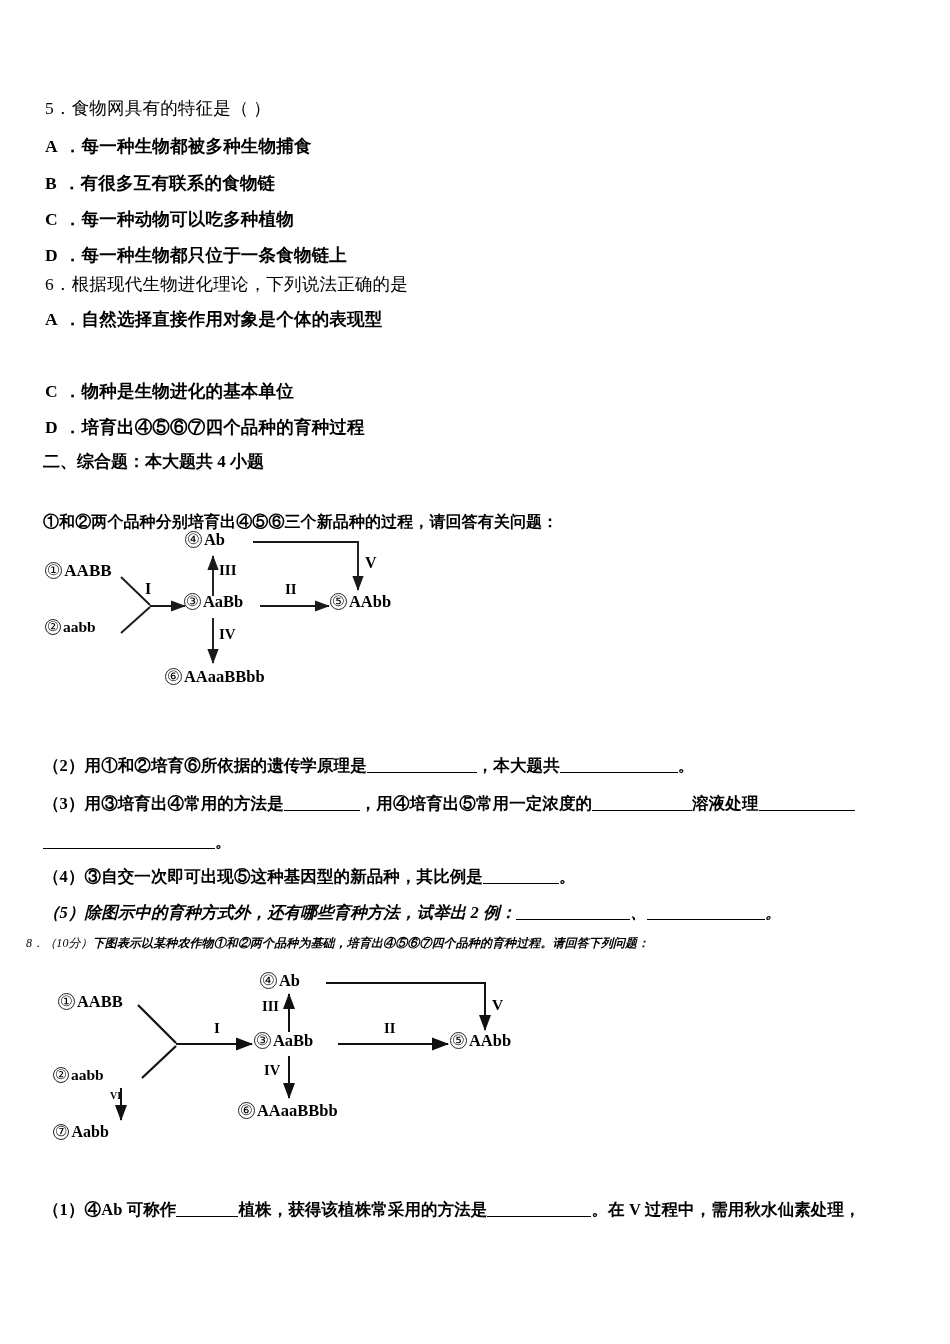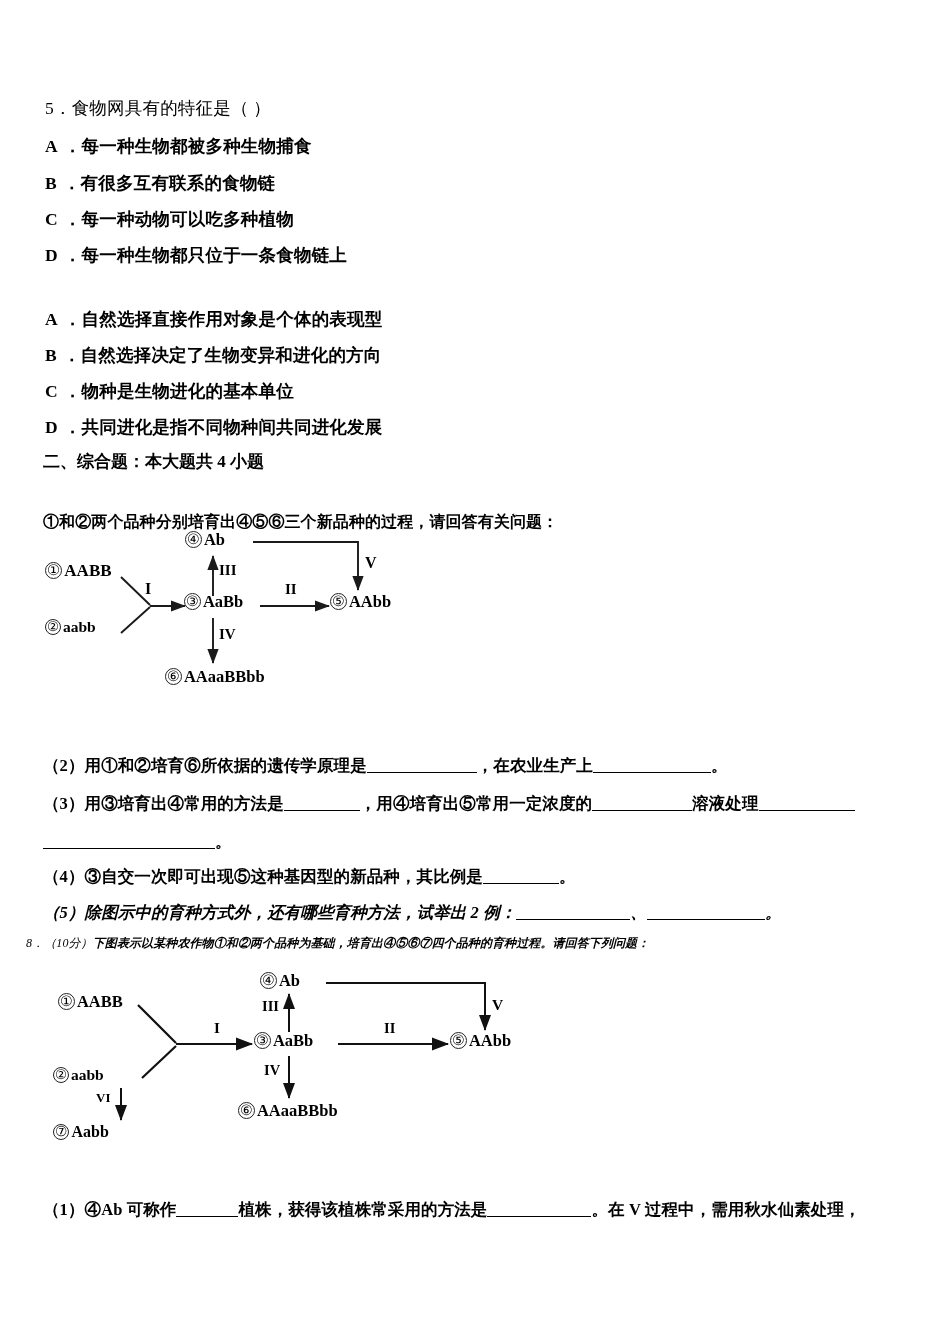--- a/index.html
+++ b/index.html
@@ -105,32 +105,32 @@
   <div class="q-line opt" style="left:45px; top:173px;text-align:right;">
     <span class="lab">B</span><span>．</span><span>有很多互有联系的食物链</span>
   </div>
   <div class="q-line opt" style="left:45px; top:209px;">
     <span class="lab">C</span><span>．</span><span>每一种动物可以吃多种植物</span>
   </div>
   <div class="q-line opt" style="left:45px; top:245px;">
     <span class="lab">D</span><span>．</span><span>每一种生物都只位于一条食物链上</span>
   </div>
 
+  <div class="q-line" style="left:45px; top:274px;">
+    <span class="num">6</span><span>．</span><span>根据现代生物进化理论，下列说法正确的是</span>
+  </div>
 
   <div class="q-line opt" style="left:45px; top:309px;">
     <span class="lab">A</span><span>．</span><span>自然选择直接作用对象是个体的表现型</span>
   </div>
-  <div class="q-line opt" style="left:45px; top:345px;">
-    <span class="lab">B</span><span>．</span><span>自然选择决定了生物变异和进化的方向</span>
-  </div>
   <div class="q-line opt" style="left:45px; top:381px;">
     <span class="lab">C</span><span>．</span><span>物种是生物进化的基本单位</span>
   </div>
   <div class="q-line opt" style="left:45px; top:417px;">
-    <span class="lab">D</span><span>．</span><span>共同进化是指不同物种间共同进化发展</span>
+    <span class="lab">D</span><span>．</span><span>培育出④⑤⑥⑦四个品种的育种过程</span>
   </div>
 
   <div class="sec-head" style="left:43px; top:450px;">二、综合题：本大题共 4 小题</div>
 
   <div class="para" style="left:43px; top:512px; font-size:16px;">①和②两个品种分别培育出④⑤⑥三个新品种的过程，请回答有关问题：</div>
 
   <div class="diagram" style="left:45px; top:530px; width:400px; height:180px;">
     <svg width="400" height="180" viewBox="0 0 400 180">
       <defs>
         <marker id="ah1" markerWidth="9" markerHeight="9" refX="7.5" refY="3" orient="auto">
@@ -174,21 +174,21 @@
 
     <div class="dg-lab" style="left:100px; top:50px; font-size:16px;">I</div>
     <div class="dg-lab" style="left:174px; top:32px; font-size:15px;">III</div>
     <div class="dg-lab" style="left:240px; top:51px; font-size:15px;">II</div>
     <div class="dg-lab" style="left:174px; top:96px; font-size:15px;">IV</div>
     <div class="dg-lab" style="left:320px; top:24px; font-size:16px;">V</div>
   </div>
 
 
   <div class="para" style="left:43px; top:755px;">
-    <span>（2）用①和②培育⑥所依据的遗传学原理是</span><span class="blank" style="width:110px"></span><span>，在农业生产上</span><span class="blank" style="width:118px"></span><span>。</span>
+    <span>（2）用①和②培育⑥所依据的遗传学原理是</span><span class="blank" style="width:110px"></span><span>，本大题共</span><span class="blank" style="width:118px"></span><span>。</span>
   </div>
 
   <div class="para" style="left:43px; top:793px;">
     <span>（3）用③培育出④常用的方法是</span><span class="blank" style="width:76px"></span><span>，用④培育出⑤常用一定浓度的</span><span class="blank" style="width:100px"></span><span>溶液处理</span><span class="blank" style="width:96px"></span>
   </div>
 
   <div class="para" style="left:43px; top:831px;">
     <span class="blank" style="width:172px"></span><span>。</span>
   </div>
 
@@ -249,21 +249,21 @@
     </div>
     <div class="dg-node" style="left:-5px; top:143px; font-size:16px;">
       <span class="circ">⑦</span><span>Aabb</span>
     </div>
 
     <div class="dg-lab" style="left:156px; top:40px; font-size:15px;">I</div>
     <div class="dg-lab" style="left:204px; top:18px; font-size:14.5px;">III</div>
     <div class="dg-lab" style="left:326px; top:40px; font-size:14.5px;">II</div>
     <div class="dg-lab" style="left:206px; top:82px; font-size:14.5px;">IV</div>
     <div class="dg-lab" style="left:434px; top:16px; font-size:15.5px;">V</div>
-    <div class="dg-lab" style="left:38px; top:110px; font-size:13px;">VI</div>
+    <div class="dg-lab" style="left:52px; top:110px; font-size:10px;">VI</div>
   </div>
 
 
   <div class="para" style="left:43px; top:1199px;">
     <span>（1）④Ab 可称作</span><span class="blank" style="width:62px"></span><span>植株，获得该植株常采用的方法是</span><span class="blank" style="width:104px"></span><span>。在 V 过程中，需用秋水仙素处理，</span>
   </div>
 
 </div>
 
 </body></html>

